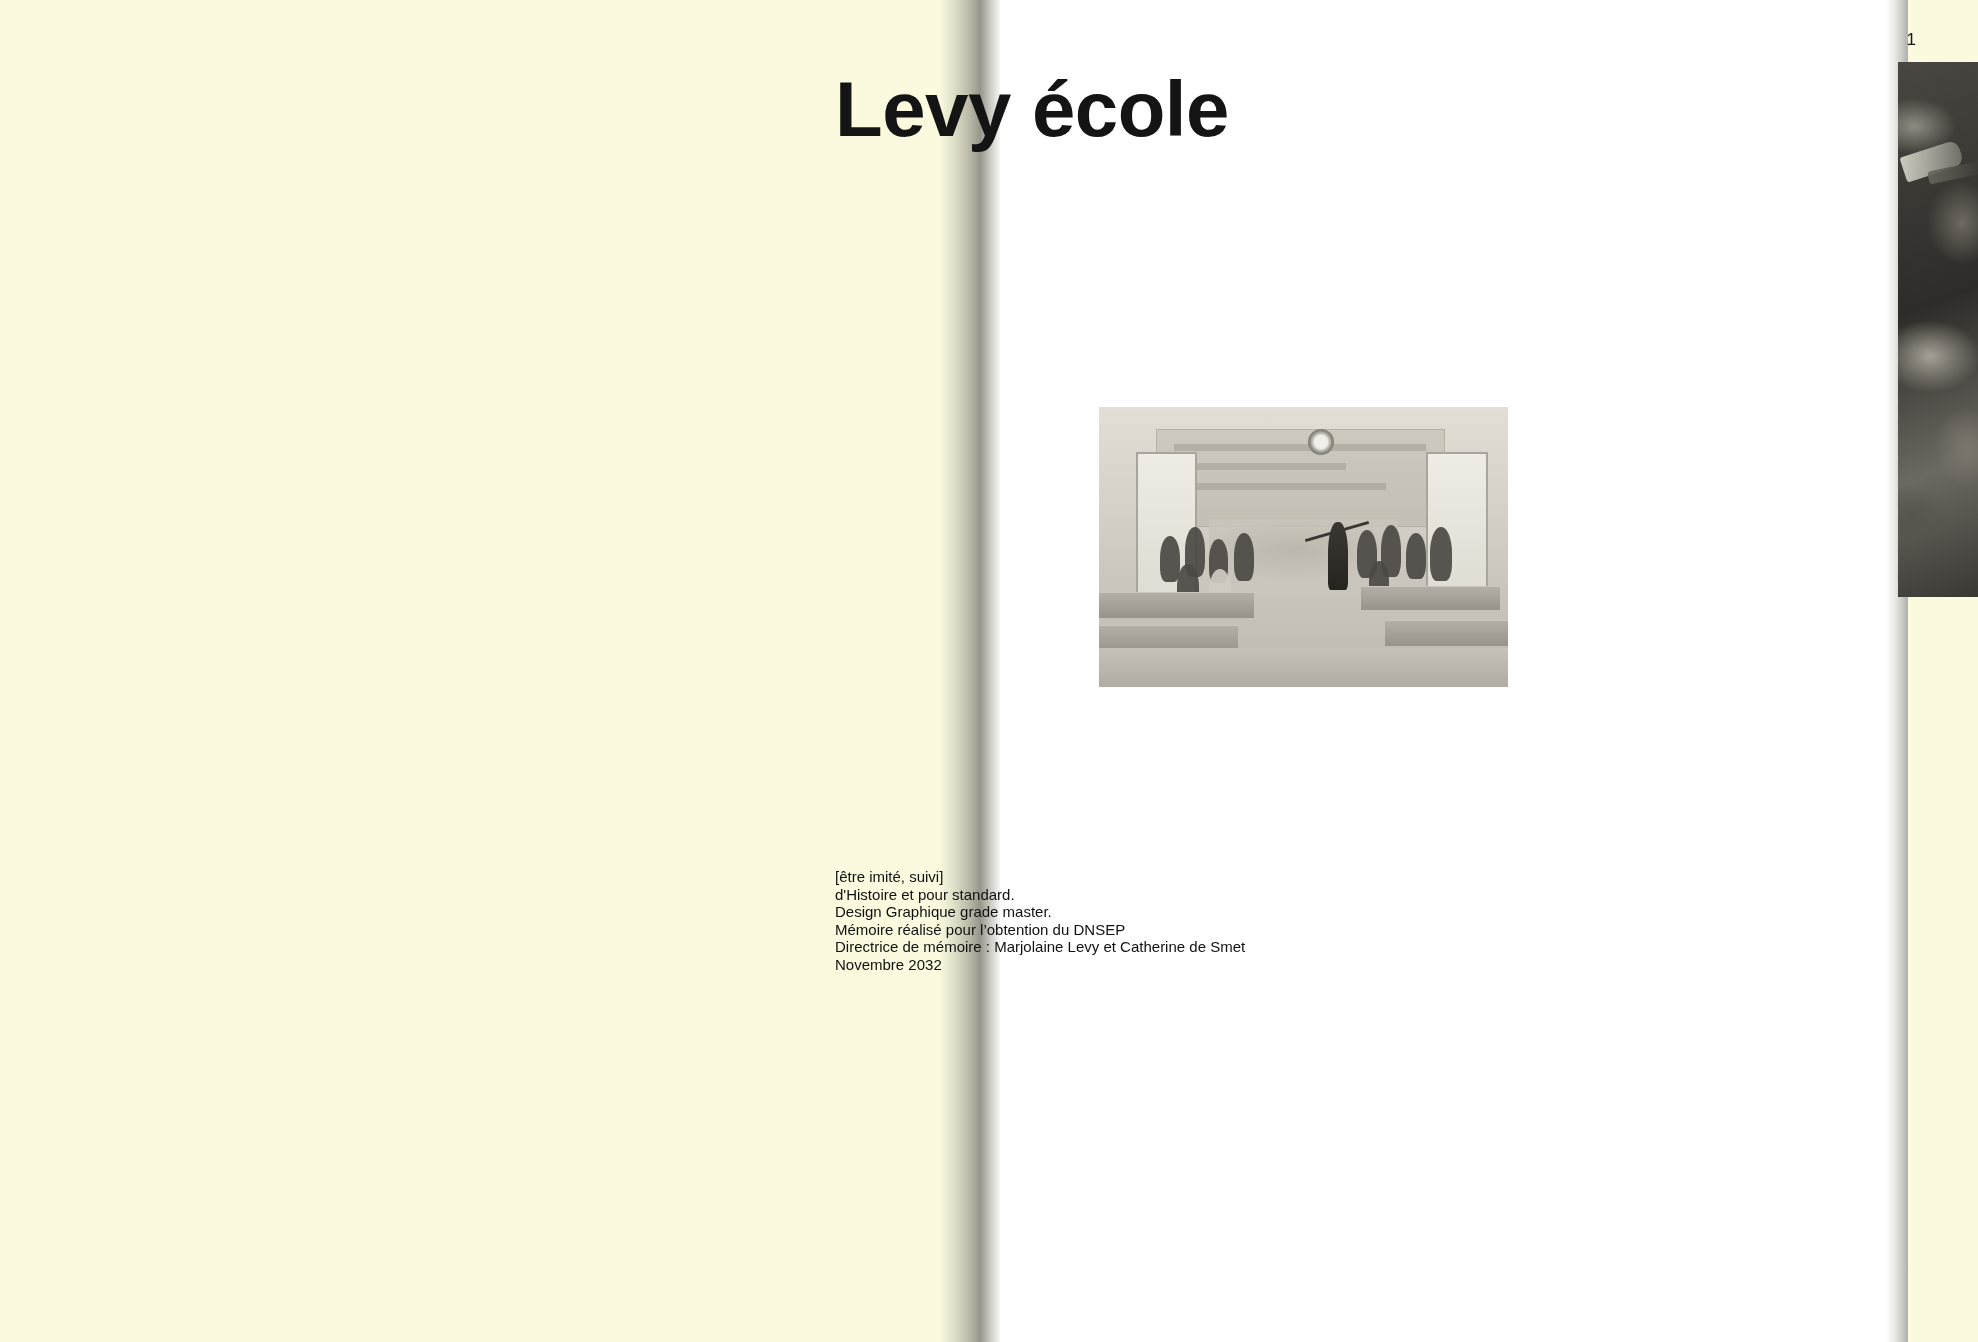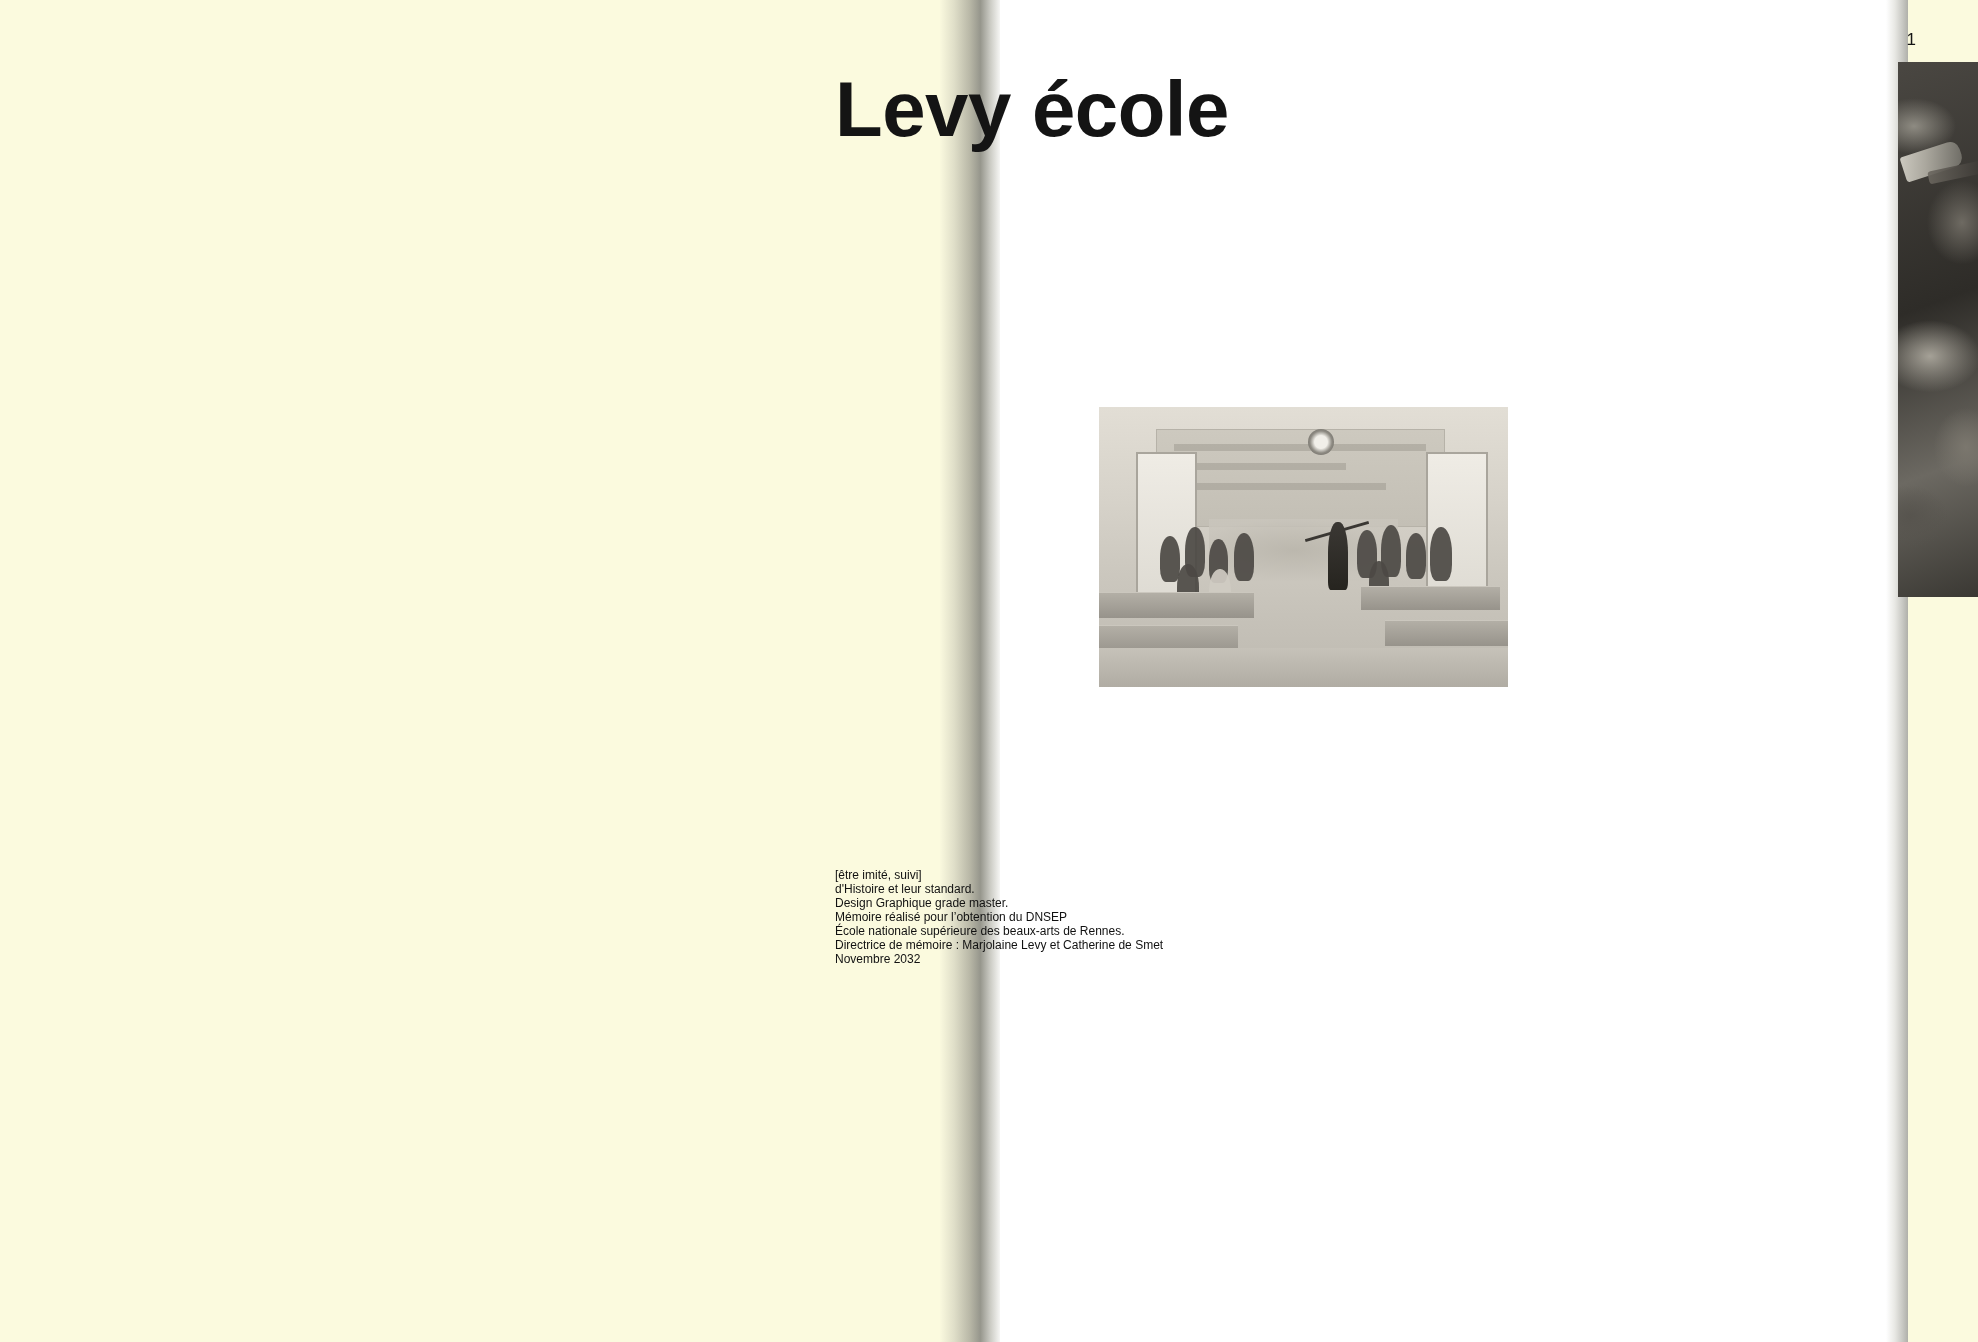--- a/index.html
+++ b/index.html
@@ -249,21 +249,21 @@
     left: 0; right: 0; bottom: 0;
     height: 14%;
     background: linear-gradient(to bottom, #c6c2b9 0%, #b0aca3 100%);
   }
 
   #colophon {
     position: absolute;
     left: 835px;
     top: 868px;
     width: 560px;
-    font-size: 12px;
+    font-size: 15px;
     line-height: 1.17;
     color: #111111;
   }
   #colophon div { white-space: nowrap; }
 </style>
 </head>
 <body>
 
 <div id="spread">
 
@@ -318,21 +318,20 @@
       <div class="bench b4"></div>
       <div class="bench b5"></div>
       <div class="bench b6"></div>
 
       <div class="floor"></div>
     </div>
   </figure>
 
   <div id="colophon">
     <div>[être imité, suivi]</div>
-    <div>d'Histoire et leur standard.</div>
+    <div>d'Histoire et pour standard.</div>
     <div>Design Graphique grade master.</div>
     <div>Mémoire réalisé pour l’obtention du DNSEP</div>
-    <div>École nationale supérieure des beaux-arts de Rennes.</div>
     <div>Directrice de mémoire : Marjolaine Levy et Catherine de Smet</div>
     <div>Novembre 2032</div>
   </div>
 
 </div>
 
 </body></html>

